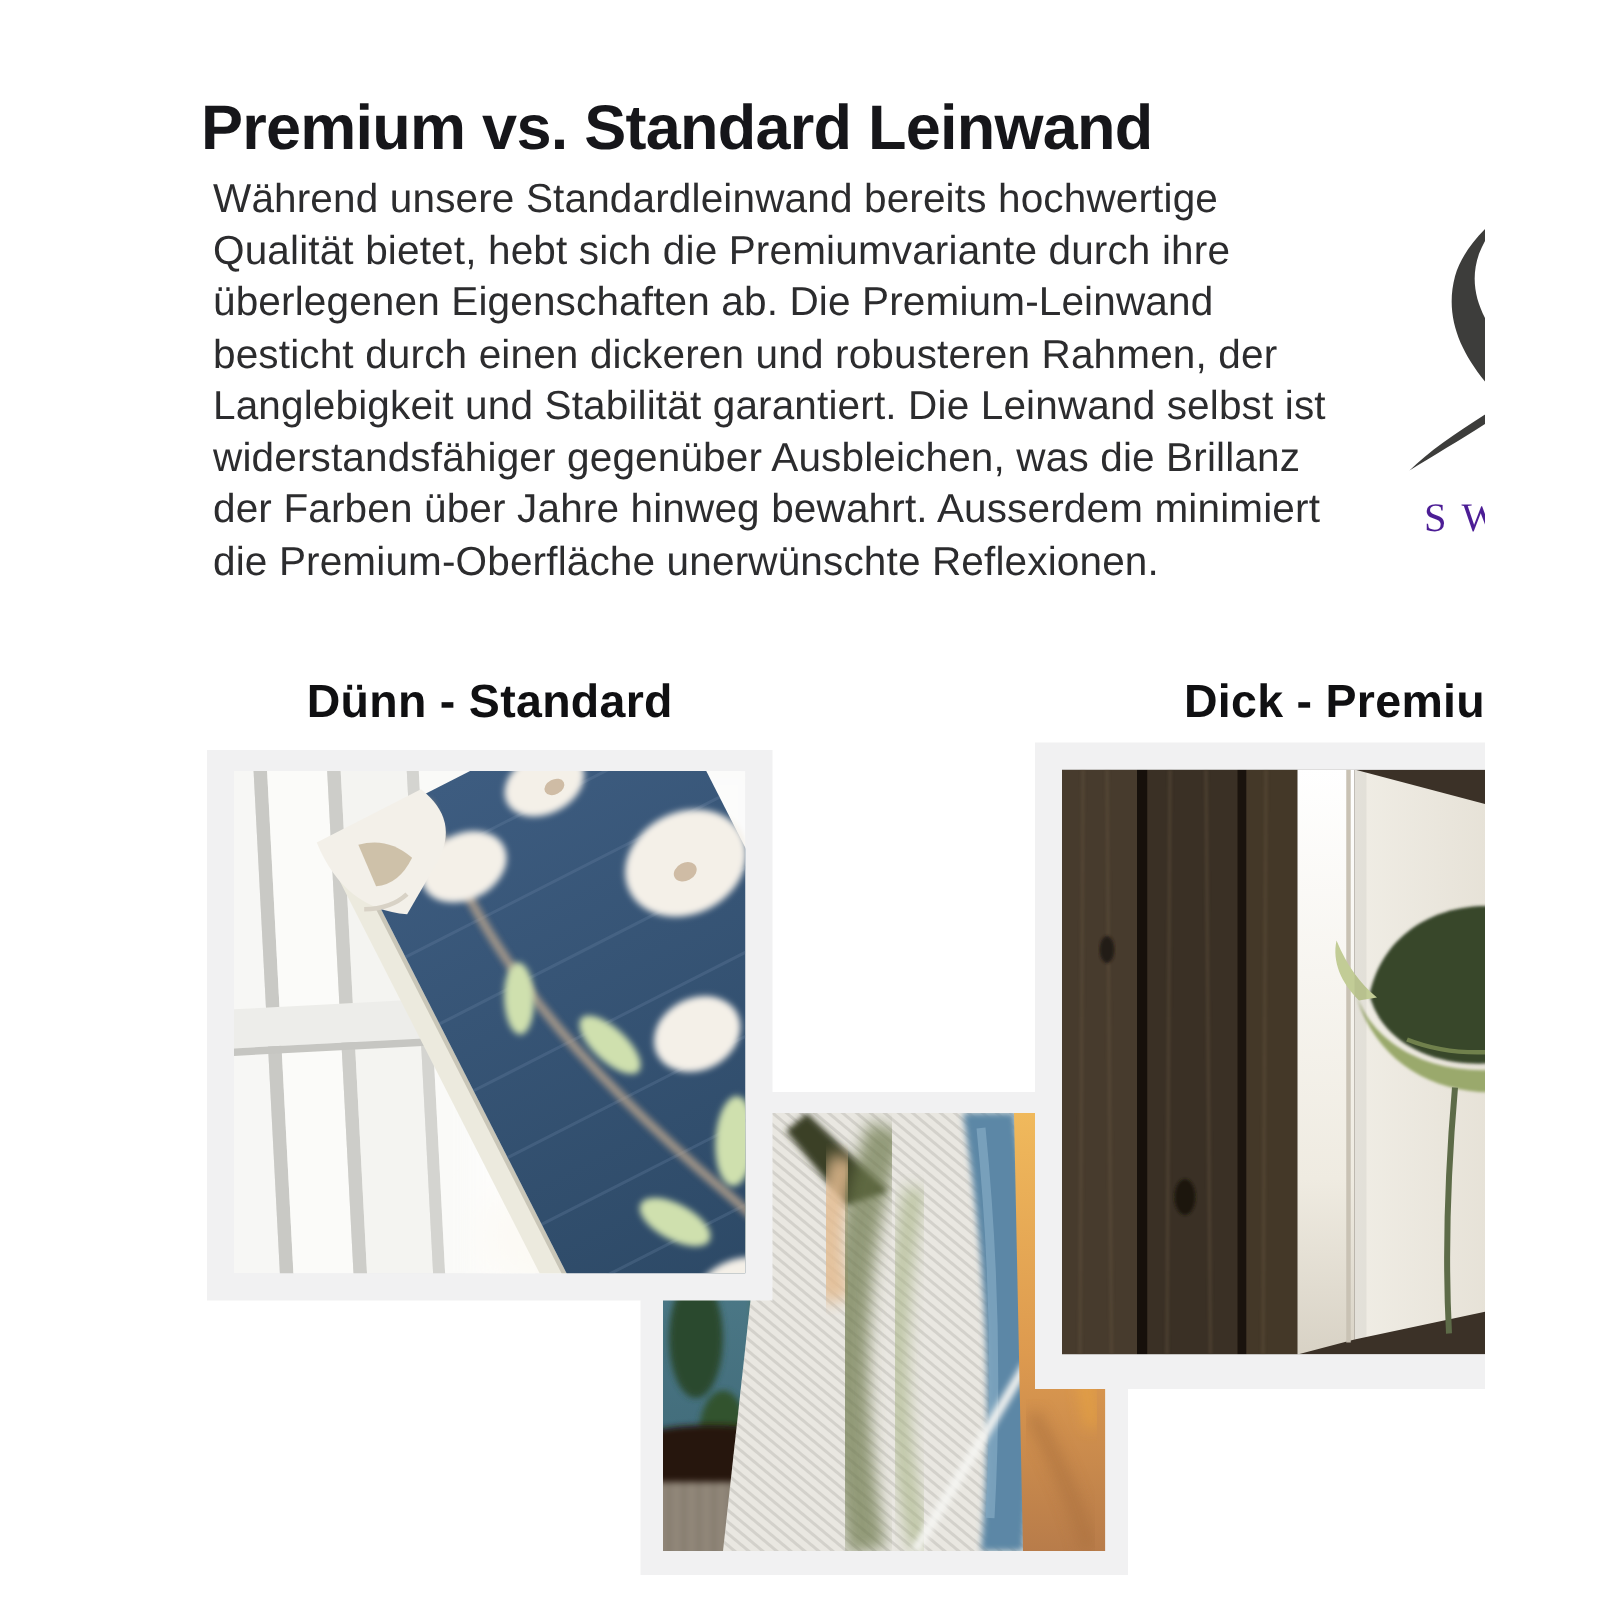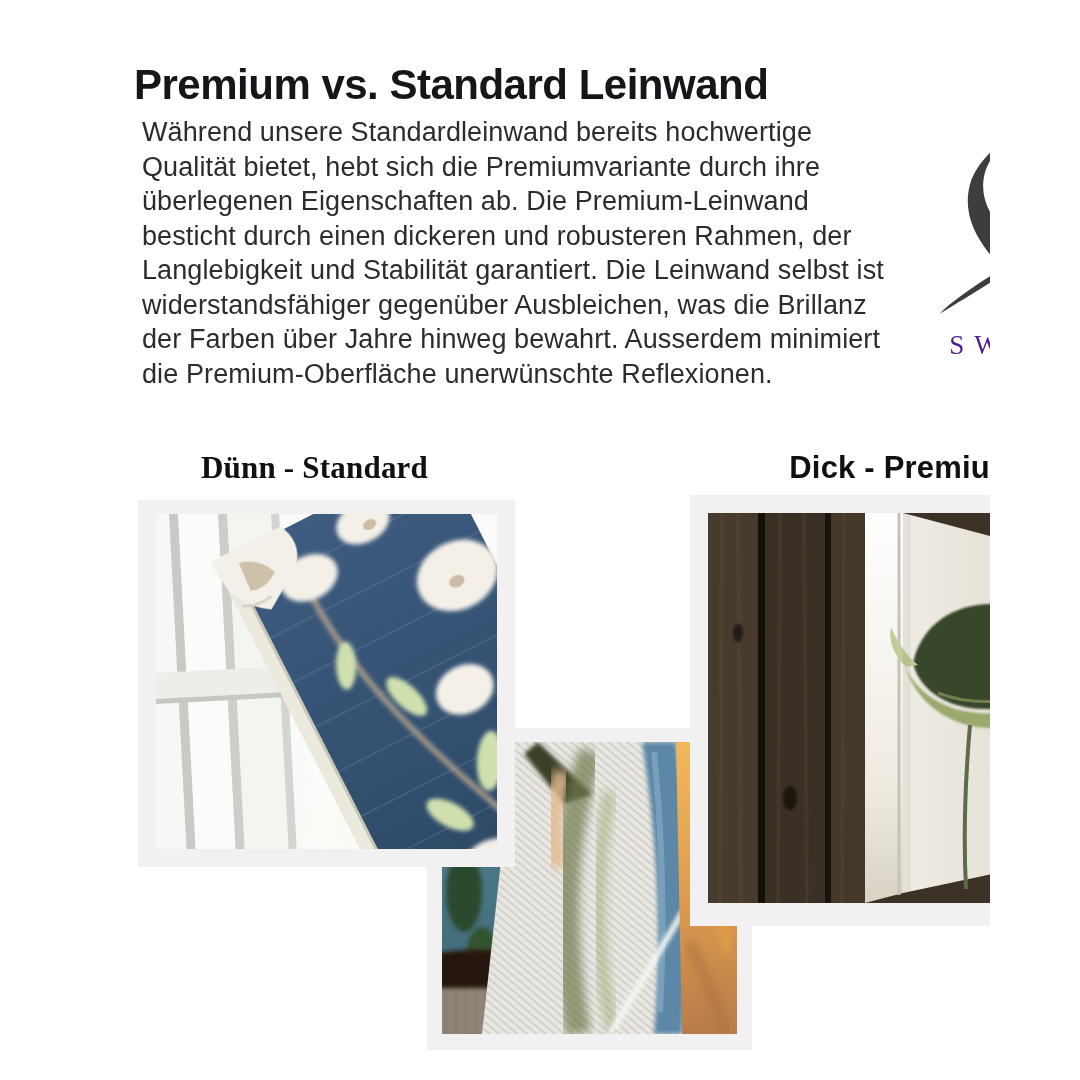--- a/index.html
+++ b/index.html
@@ -25,21 +25,21 @@
   .wordmark{
     font-family:"Liberation Serif", serif;
     font-size:27px;letter-spacing:10px;color:#4c1d95;margin-top:2px;
     padding-left:10px; 
   }
   
   .sec-label{
     position:absolute;top:450px;margin:0;text-align:center;
     font-size:31px;font-weight:800;color:#101012;letter-spacing:0.2px;
   }
-  .sec-label.std{left:36px;width:377px;font-family:Liberation Serif, serif;}
+  .sec-label.std{left:48px;width:377px;}
   .sec-label.prm{left:600px;width:427px;}
   
   .card{position:absolute;background:#f1f1f2;}
   .card .photo{position:absolute;overflow:hidden;}
   .card-standard{left:48px;top:500px;width:377px;height:367px;z-index:3;}
   .card-standard .photo{left:18px;top:14px;width:341px;height:335px;}
   .card-corner{left:337px;top:728px;width:325px;height:322px;z-index:1;}
   .card-corner .photo{left:15px;top:14px;width:295px;height:292px;}
   .card-premium{left:600px;top:495px;width:427px;height:431px;z-index:2;}
   .card-premium .photo{left:18px;top:18px;width:391px;height:390px;}

